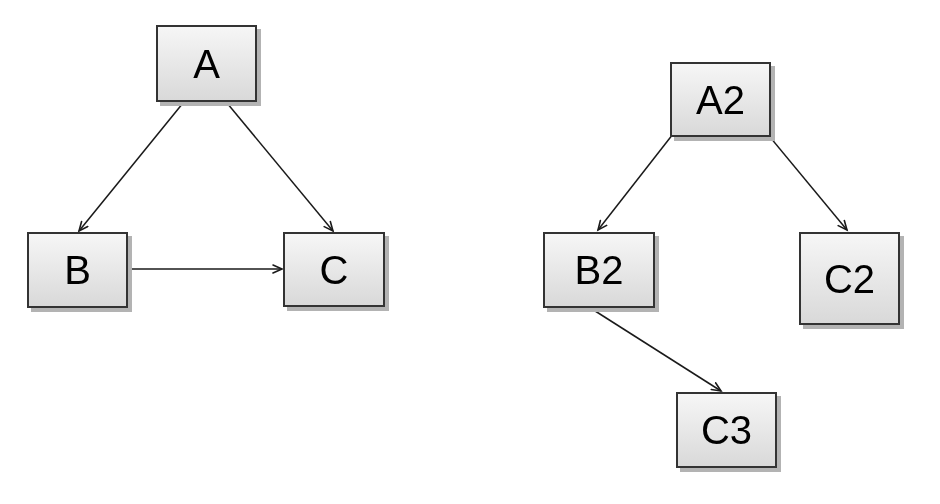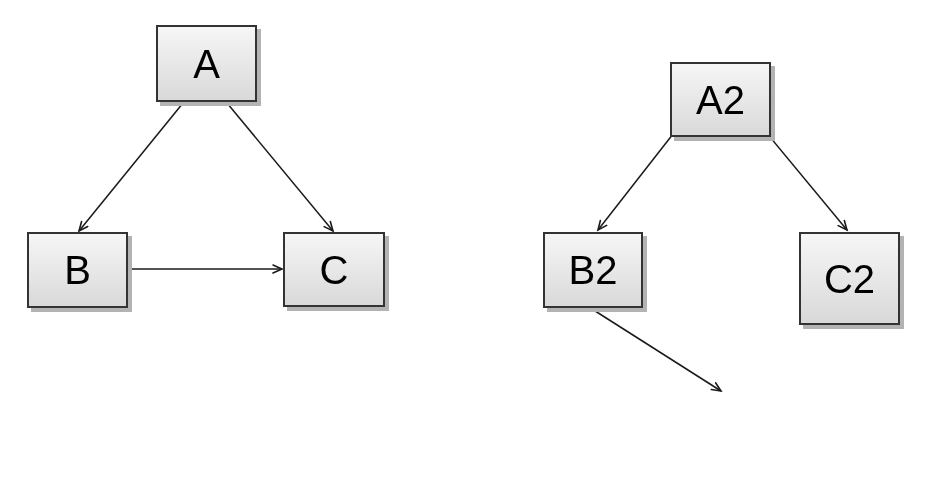--- a/index.html
+++ b/index.html
@@ -86,20 +86,23 @@
       </div>
       <div class="node" style="left: 27px; top: 232px; width: 101px; height: 76px;">
         <span class="node-label">B</span>
       </div>
       <div class="node" style="left: 283px; top: 232px; width: 102px; height: 75px;">
         <span class="node-label">C</span>
       </div>
       <div class="node" style="left: 670px; top: 26px; width: 101px; height: 75px; margin-top: 36px;">
         <span class="node-label">A2</span>
       </div>
-      <div class="node" style="left: 543px; top: 232px; width: 100px; height: 76px;">
+      <div class="node" style="left: 543px; top: 232px; width: 112px; height: 76px;">
         <span class="node-label">B2</span>
       </div>
       <div class="node" style="left: 799px; top: 232px; width: 101px; height: 93px;">
         <span class="node-label">C2</span>
       </div>
+      <div class="node" style="left: 676px; top: 392px; width: 101px; height: 76px;">
+        <span class="node-label">C3</span>
+      </div>
     </div>
 </div>
 
 </body></html>

